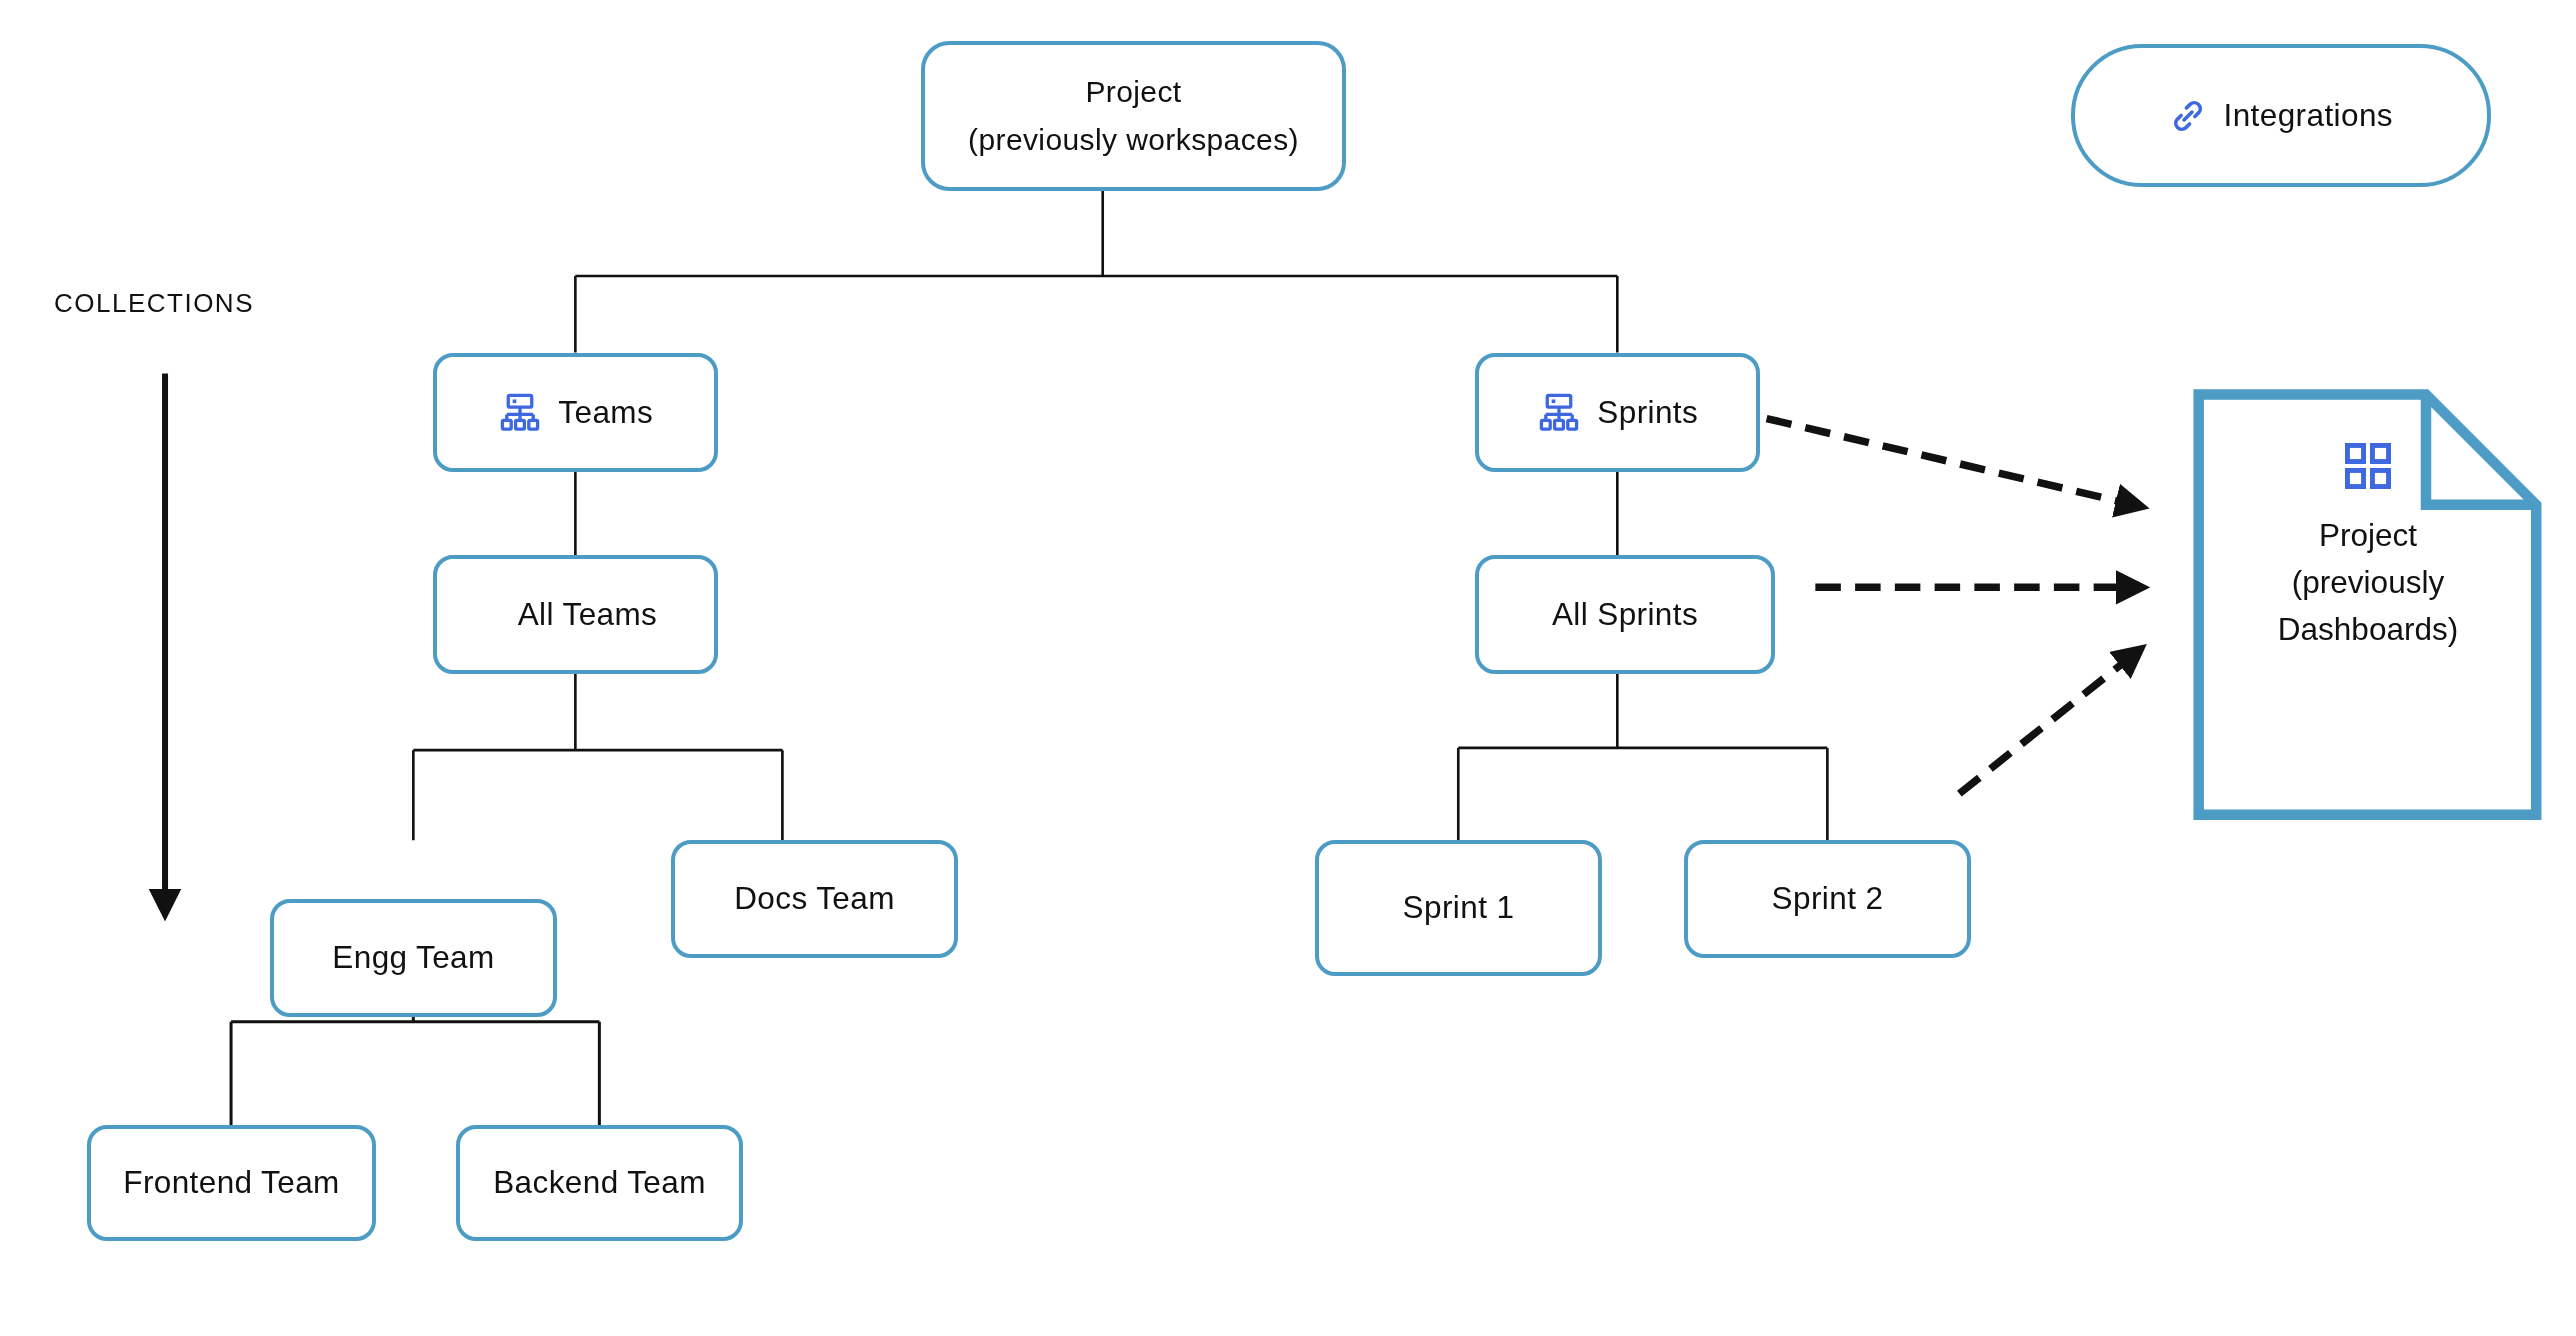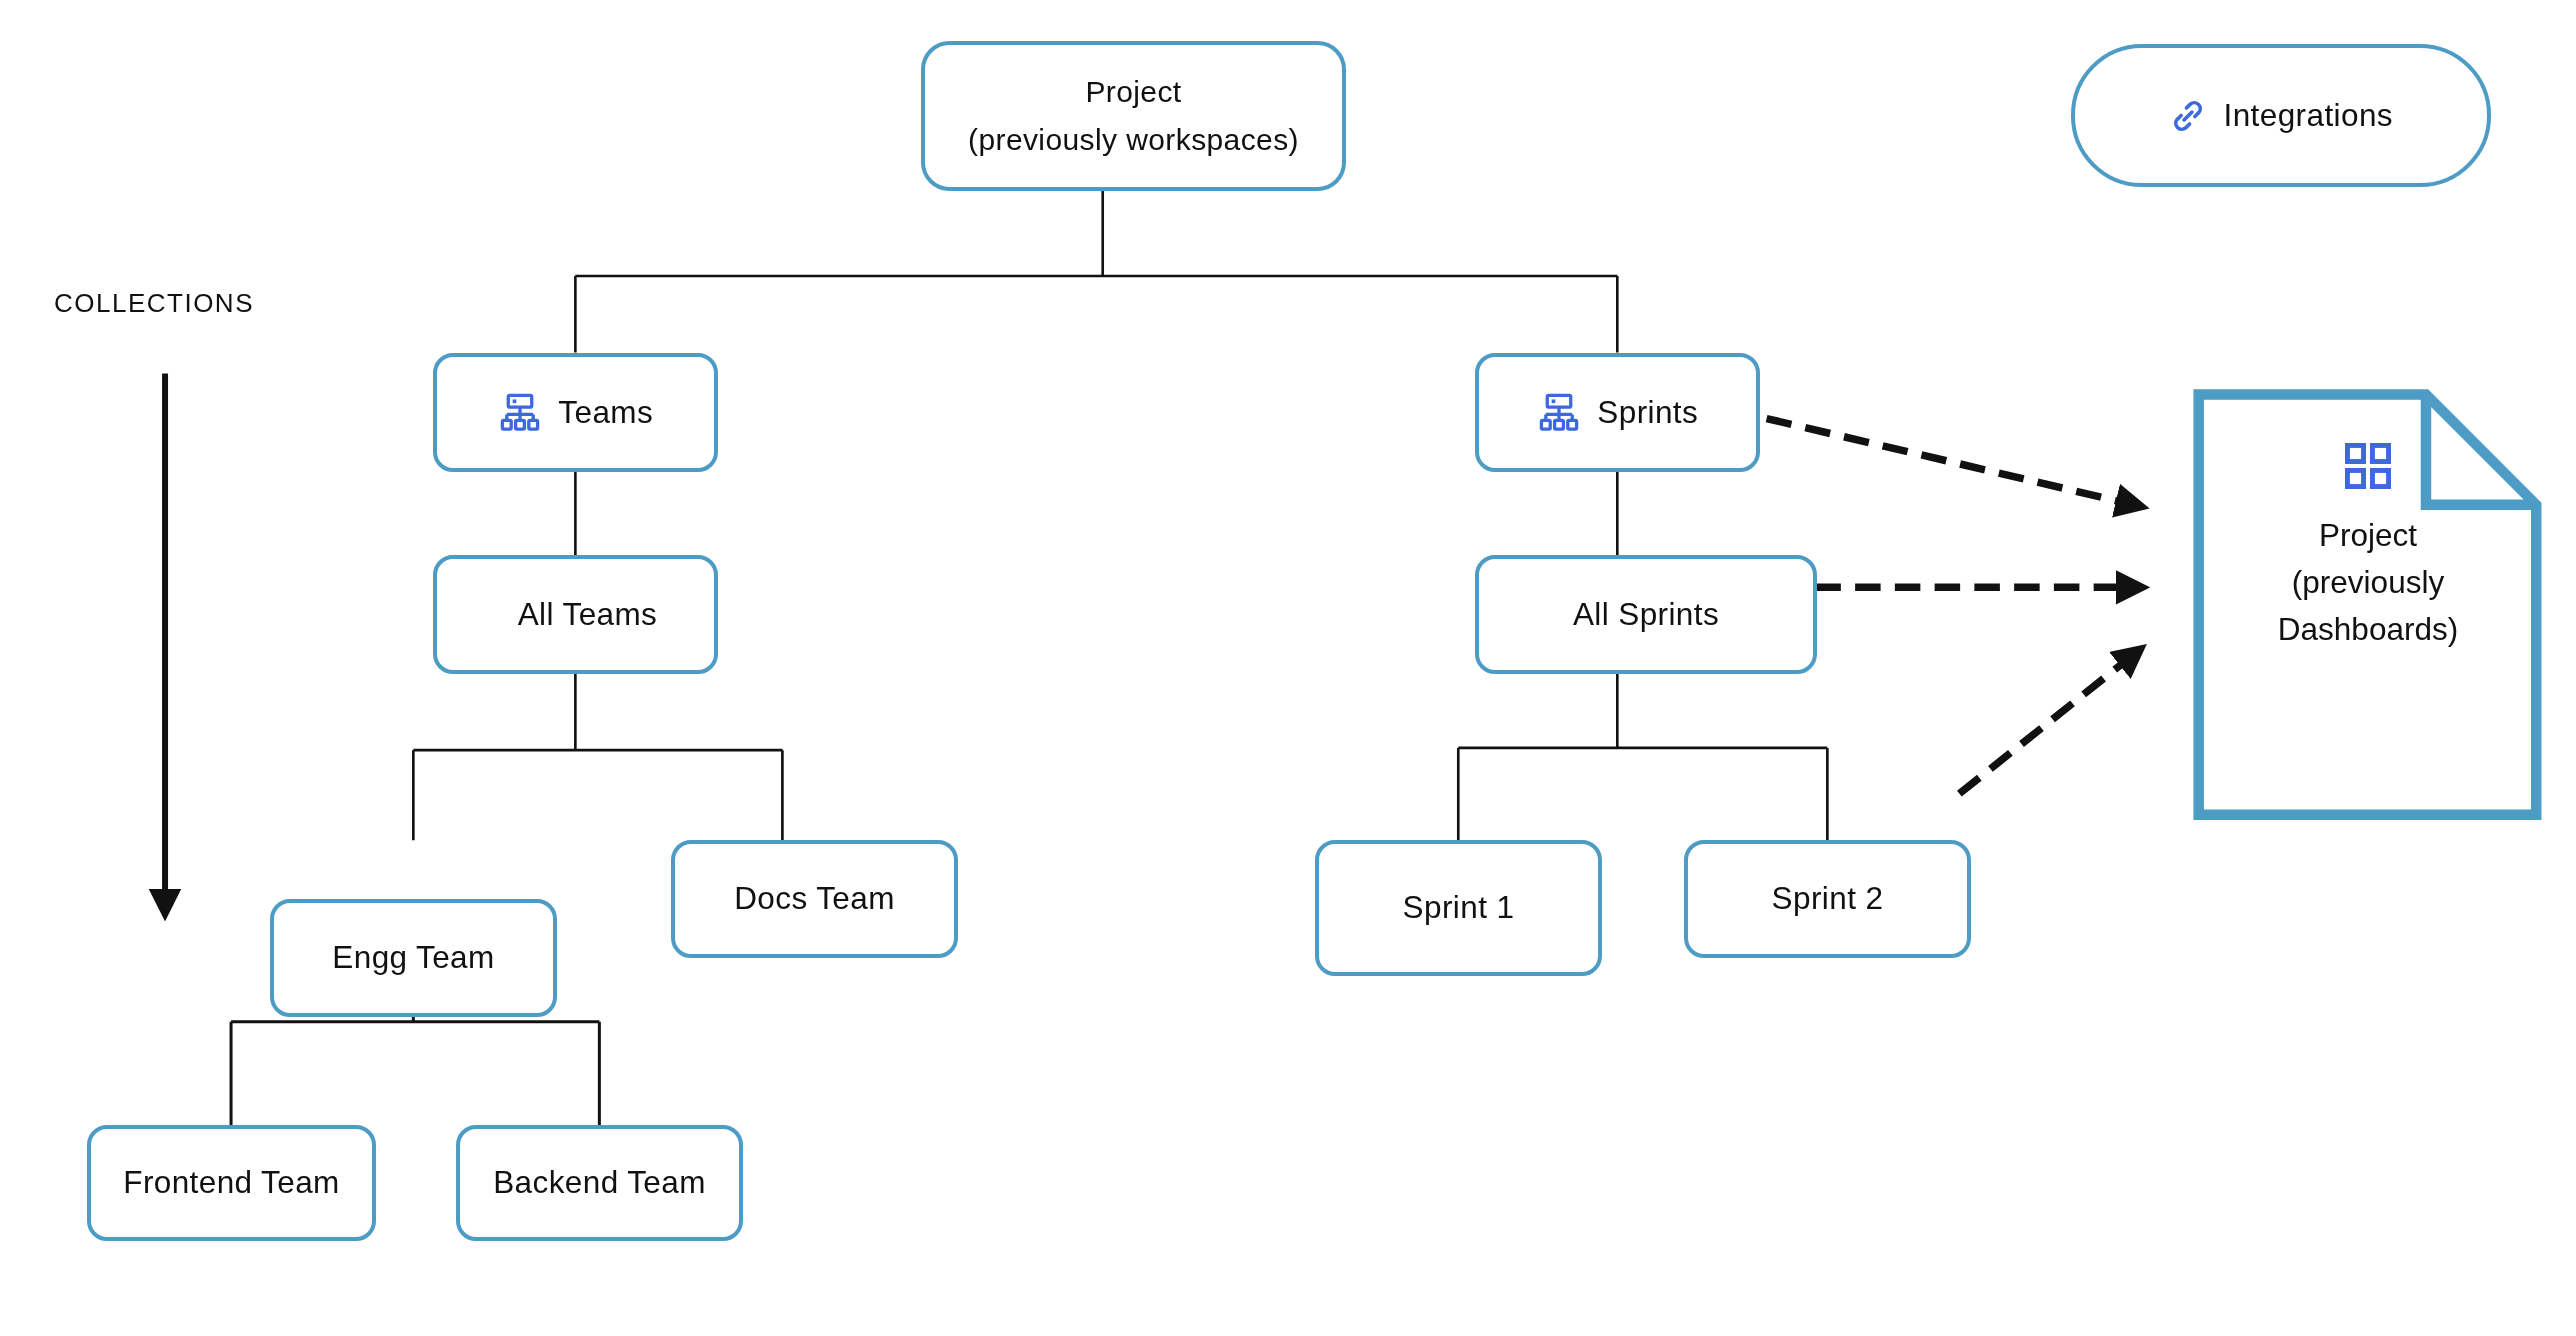--- a/index.html
+++ b/index.html
@@ -39,21 +39,21 @@
     white-space:nowrap;
   }
   .node .lbl{color:var(--text);}
   .node.multiline{flex-direction:column;gap:4.5px;text-align:center;white-space:normal;margin-left:28px;}
   .node-project{left:893px;top:41px;width:425px;height:150px;border-radius:28.5px;font-size:30px;}
   .node-project .ln{display:block;line-height:44px;}
   .node-integrations{left:2071px;top:44px;width:420px;height:143px;border-radius:71px;}
   .node-teams{left:433px;top:353px;width:285px;height:119px;}
   .node-sprints{left:1475px;top:353px;width:285px;height:119px;}
   .node-all-teams{left:433px;top:555px;width:285px;height:119px;padding-left:24px;}
-  .node-all-sprints{left:1475px;top:555px;width:342px;height:119px;}
+  .node-all-sprints{left:1475px;top:555px;width:300px;height:119px;}
   .node-engg-team{left:270px;top:864px;width:287px;height:118px;margin-top:35px;}
   .node-docs-team{left:671px;top:840px;width:287px;height:118px;}
   .node-sprint-1{left:1315px;top:840px;width:287px;height:136px;}
   .node-sprint-2{left:1684px;top:840px;width:287px;height:118px;}
   .node-frontend-team{left:87px;top:1125px;width:289px;height:116px;}
   .node-backend-team{left:456px;top:1125px;width:287px;height:116px;}
   .collections-label{
     position:absolute;left:54px;top:288px;
     font-size:26px;letter-spacing:1.5px;color:var(--text);
   }

